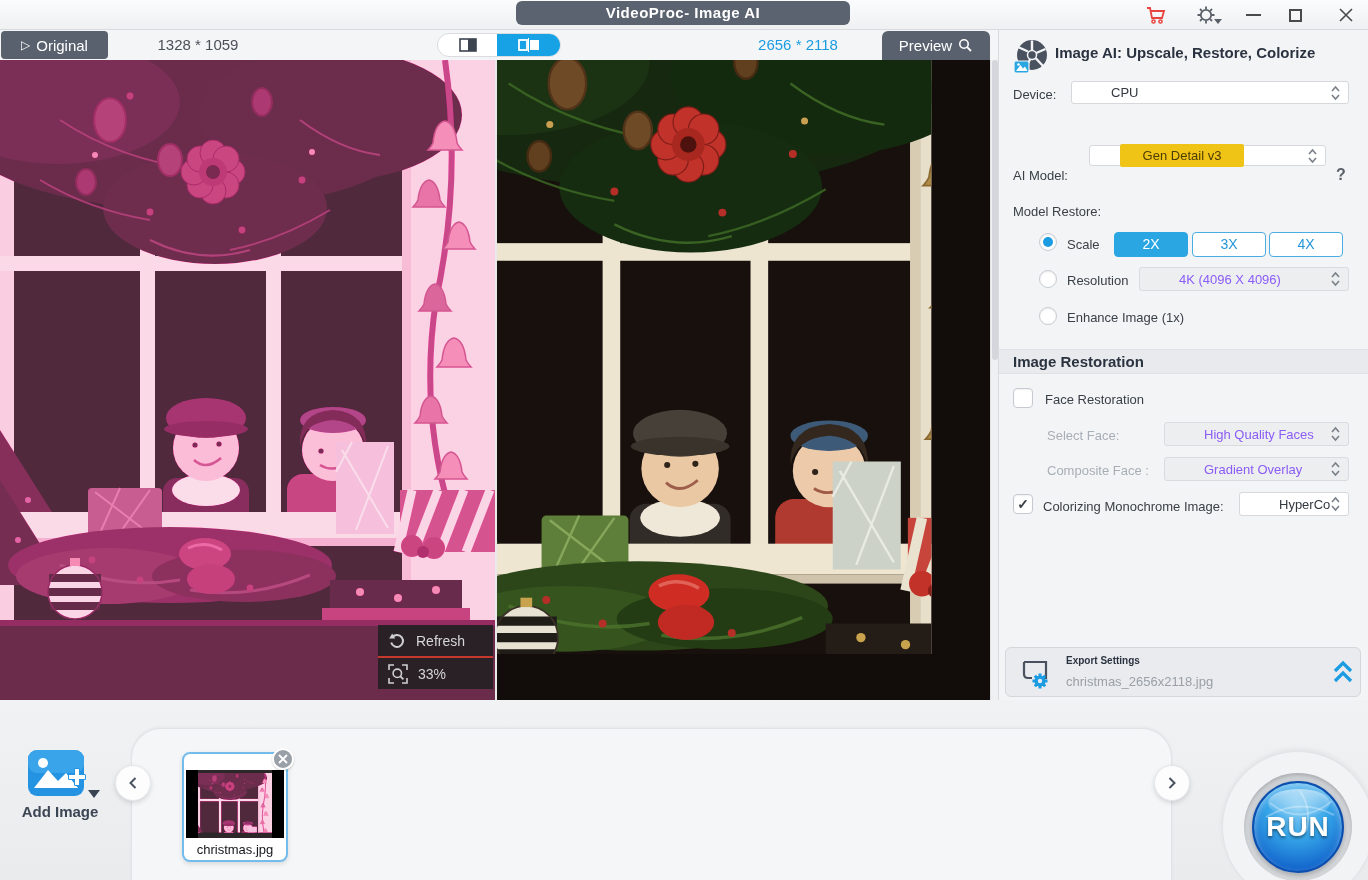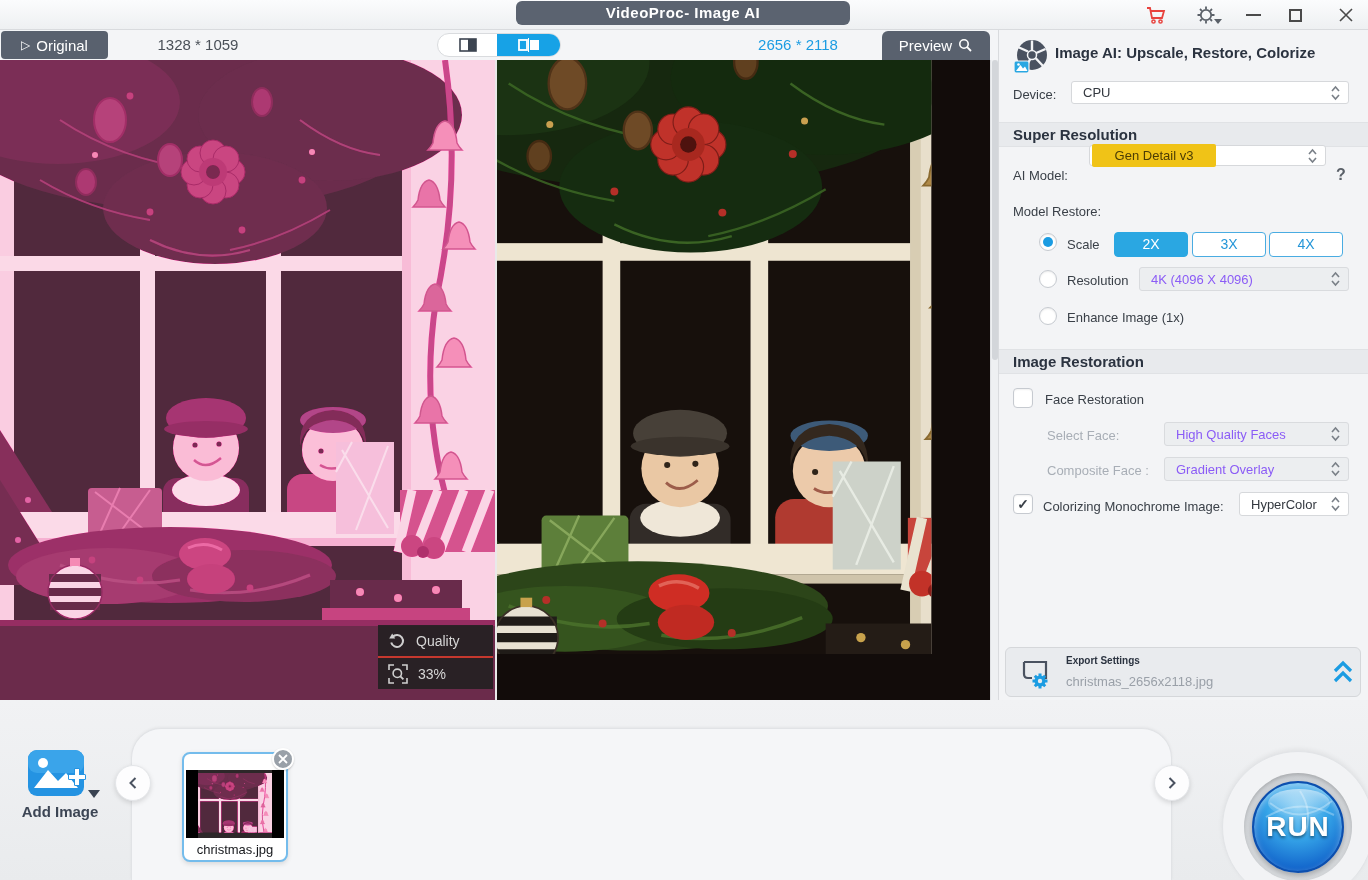--- a/index.html
+++ b/index.html
@@ -45,21 +45,21 @@
   .ov-row { height:31px; display:flex; align-items:center; gap:10px; padding-left:10px; color:#d6d6d6; font-size:14px; }
   .ov-div { height:2px; background:#c5382e; }
 
   
   .sidepanel { position:absolute; left:998px; top:30px; width:370px; height:670px; background:#f3f4f6; border-left:1px solid #d9dbde; }
   .panel-title { position:absolute; left:56px; top:14px; font-weight:bold; font-size:15px; color:#2b3340; }
   .lbl { position:absolute; font-size:13px; color:#3a4048; }
   .lbl-dis { color:#a8aeb6; }
   .band { position:absolute; left:0; width:100%; height:25px; background:#e8eaed; border-top:1px solid #e0e2e5; border-bottom:1px solid #e0e2e5;
     font-weight:bold; font-size:15px; color:#2b3340; line-height:24px; padding-left:14px; }
-  .select { position:absolute; background:#fff; border:1px solid #d6d8db; border-radius:3px; display:flex; align-items:center; font-size:13px; color:#33383f; }
+  .select { position:absolute; background:#fff; border:1px solid #d6d8db; border-radius:3px; display:flex; align-items:center; font-size:13px; color:#33383f;padding-left:28px; }
   .select .val { flex:1; padding-left:11px; white-space:nowrap; overflow:hidden; }
   .select.disabled { background:#eceef0; color:#8b5cf6; border-color:#d9dbde; }
   .chev { width:11px; height:16px; margin-right:7px; flex:none; }
   .pill { background:#f0c317; border-radius:2px; color:#4c3d05; text-align:center; font-size:13px; line-height:23px; height:23px; margin:2px; width:124px; }
   .radio { position:absolute; width:18px; height:18px; border-radius:50%; background:#fff; border:1px solid #c6cad0; box-shadow:inset 0 1px 2px rgba(0,0,0,.08); }
   .radio.sel::after { content:""; position:absolute; left:3px; top:3px; width:10px; height:10px; border-radius:50%; background:#1b9ce2; }
   .checkbox { position:absolute; width:20px; height:20px; border-radius:4px; background:#fff; border:1px solid #c6cad0; box-shadow:inset 0 1px 2px rgba(0,0,0,.06);
     display:flex; align-items:center; justify-content:center; font-size:14px; font-weight:bold; color:#3a4048; }
   .scale-btn { position:absolute; width:74px; height:25px; border-radius:4px; border:1px solid #49ace2; background:#fff; color:#2596d8;
     font-size:14px; text-align:center; line-height:23px; }
@@ -289,21 +289,21 @@
       <svg width="493" height="641" viewBox="50 40 420 546" preserveAspectRatio="xMidYMid slice">
           <use href="#scene"></use>
         </svg>
     </div>
     <div class="viewer-overlay">
       <div class="ov-row">
         <svg width="18" height="18" viewBox="0 0 18 18">
             <path d="M4.5 5 A6 6 0 1 1 3.2 10.5" fill="none" stroke="#cfcfcf" stroke-width="2"></path>
             <polygon points="1.2,6.4 7.2,6.4 4.2,1.6" fill="#cfcfcf"></polygon>
           </svg>
-        <span>Quality</span>
+        <span>Refresh</span>
       </div>
       <div class="ov-div"></div>
       <div class="ov-row">
         <svg width="20" height="20" viewBox="0 0 20 20">
           <path d="M1 6 V1 H6 M14 1 H19 V6 M19 14 V19 H14 M6 19 H1 V14" fill="none" stroke="#cfcfcf" stroke-width="1.6"></path>
           <circle cx="9.3" cy="9.3" r="4.2" fill="none" stroke="#cfcfcf" stroke-width="1.6"></circle>
           <path d="M12.4 12.4 L15.4 15.4" stroke="#cfcfcf" stroke-width="1.8"></path>
         </svg>
         <span>33%</span>
       </div>
@@ -327,21 +327,20 @@
     <div class="panel-title">Image AI: Upscale, Restore, Colorize</div>
 
     <div class="lbl" style="left:14px;top:57px">Device:</div>
     <div class="select" style="left:72px;top:51px;width:278px;height:23px">
       <span class="val">CPU</span>
       <svg class="chev" viewBox="0 0 11 16">
           <use href="#chev-ud"></use>
         </svg>
     </div>
 
-    <div class="band" style="top:92px">Super Resolution</div>
 
     <div class="lbl" style="left:14px;top:138px">AI Model:</div>
     <div class="select" style="left:90px;top:115px;width:237px;height:21px">
       <span class="pill">Gen Detail v3</span>
       <span style="flex:1"></span>
       <svg class="chev" viewBox="0 0 11 16">
           <use href="#chev-ud"></use>
         </svg>
     </div>
     <div class="help" style="left:337px;top:136px">?</div>

